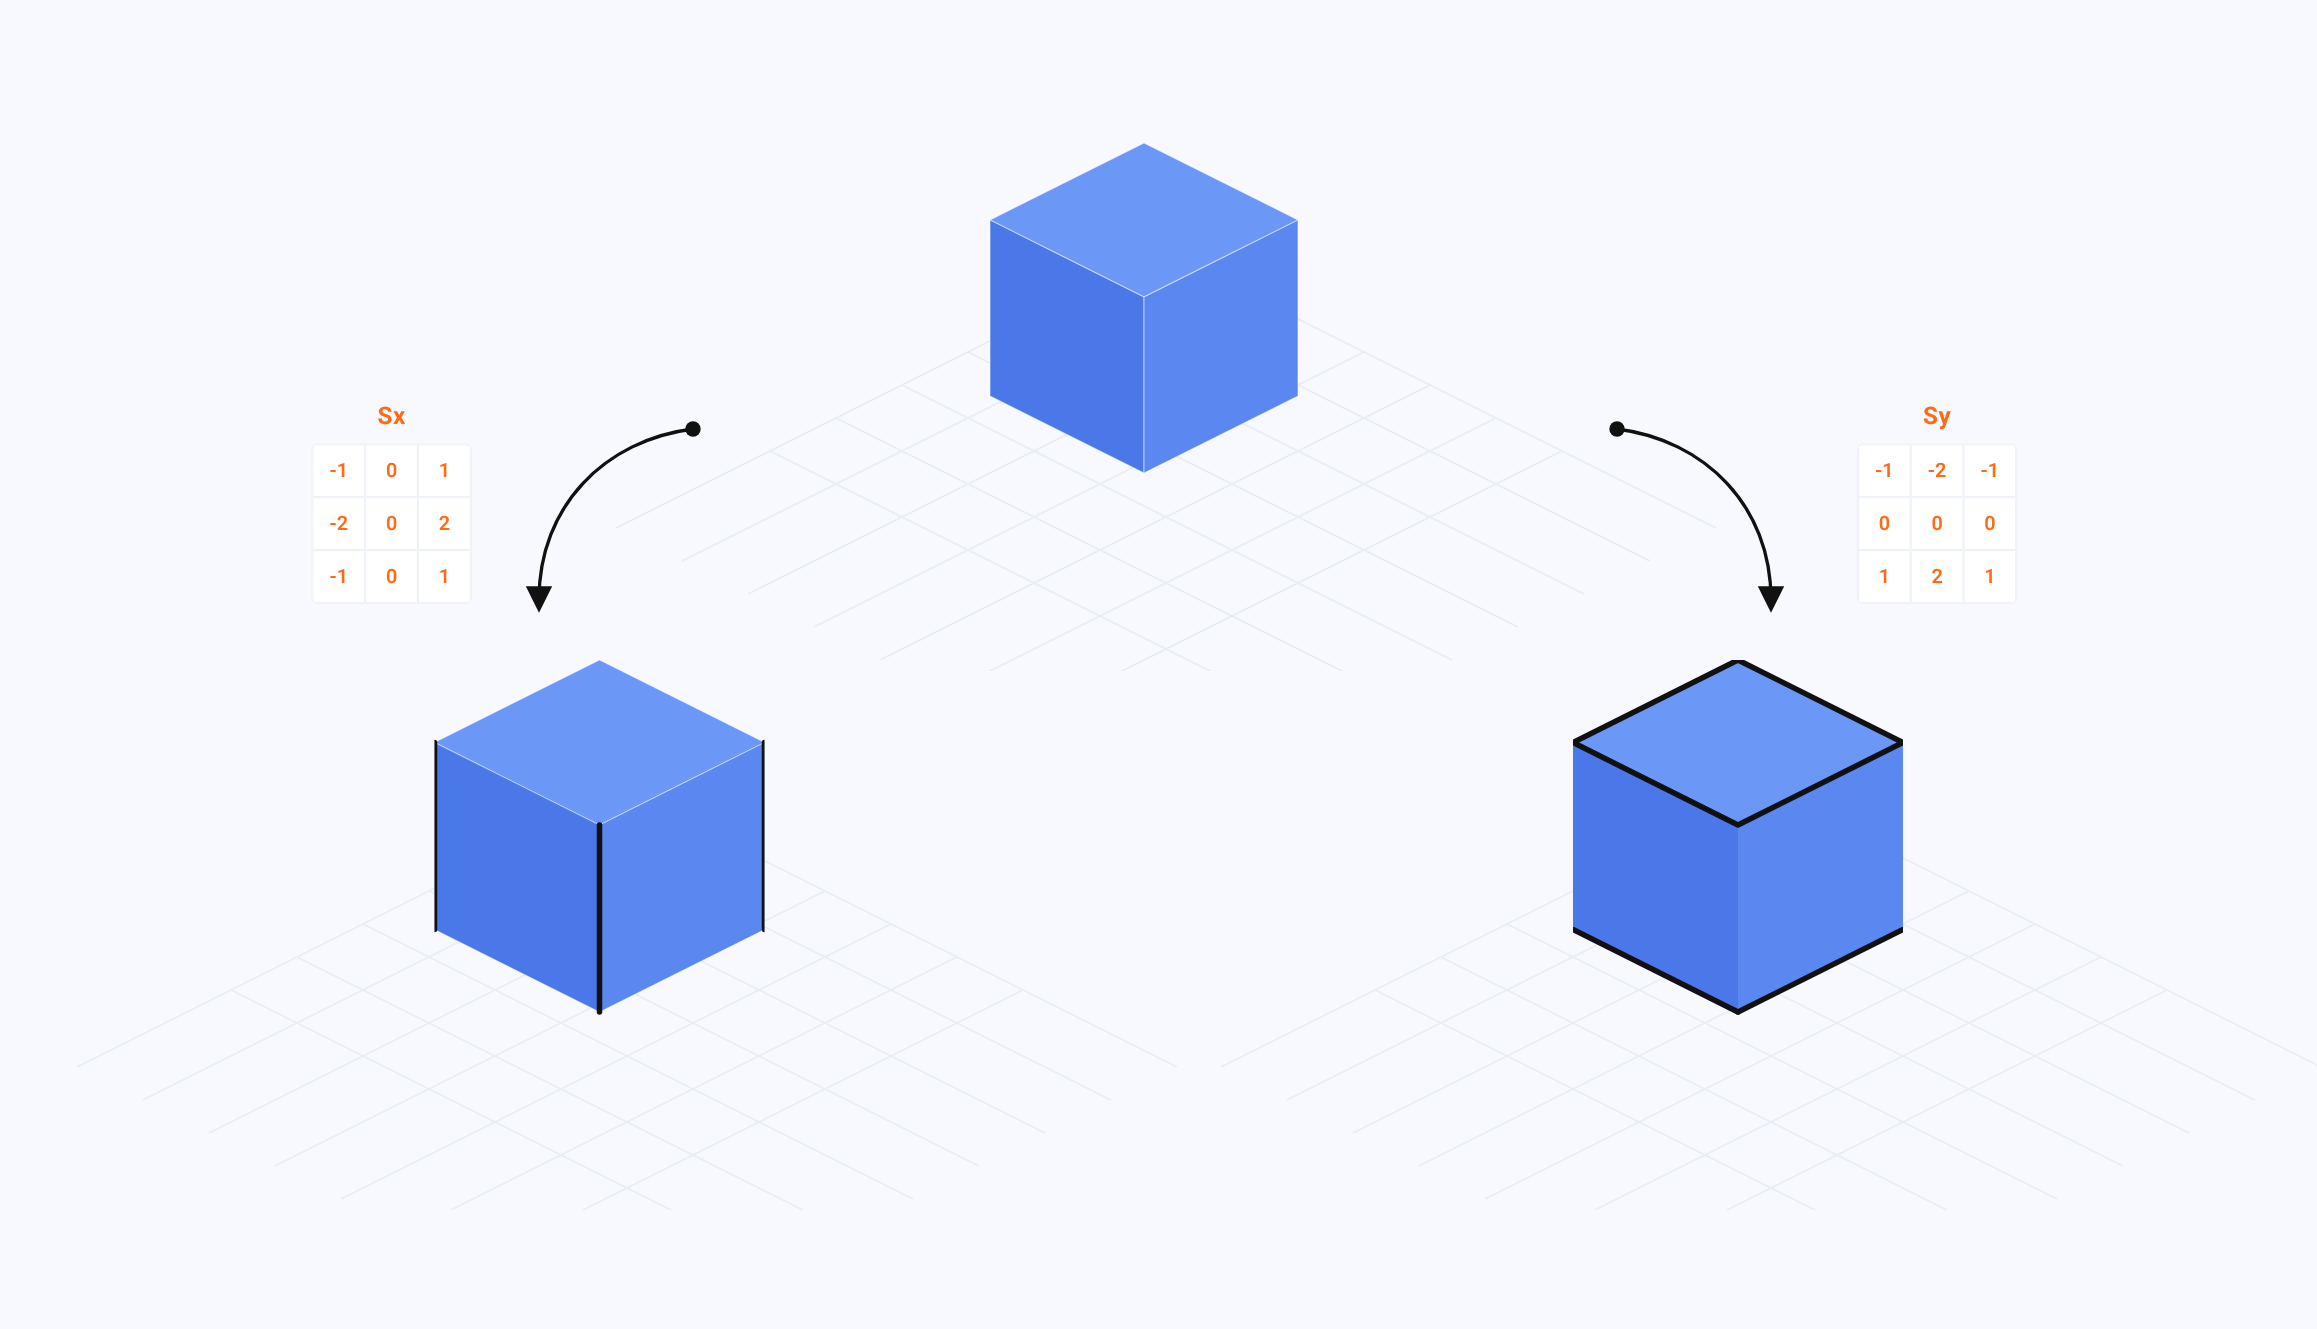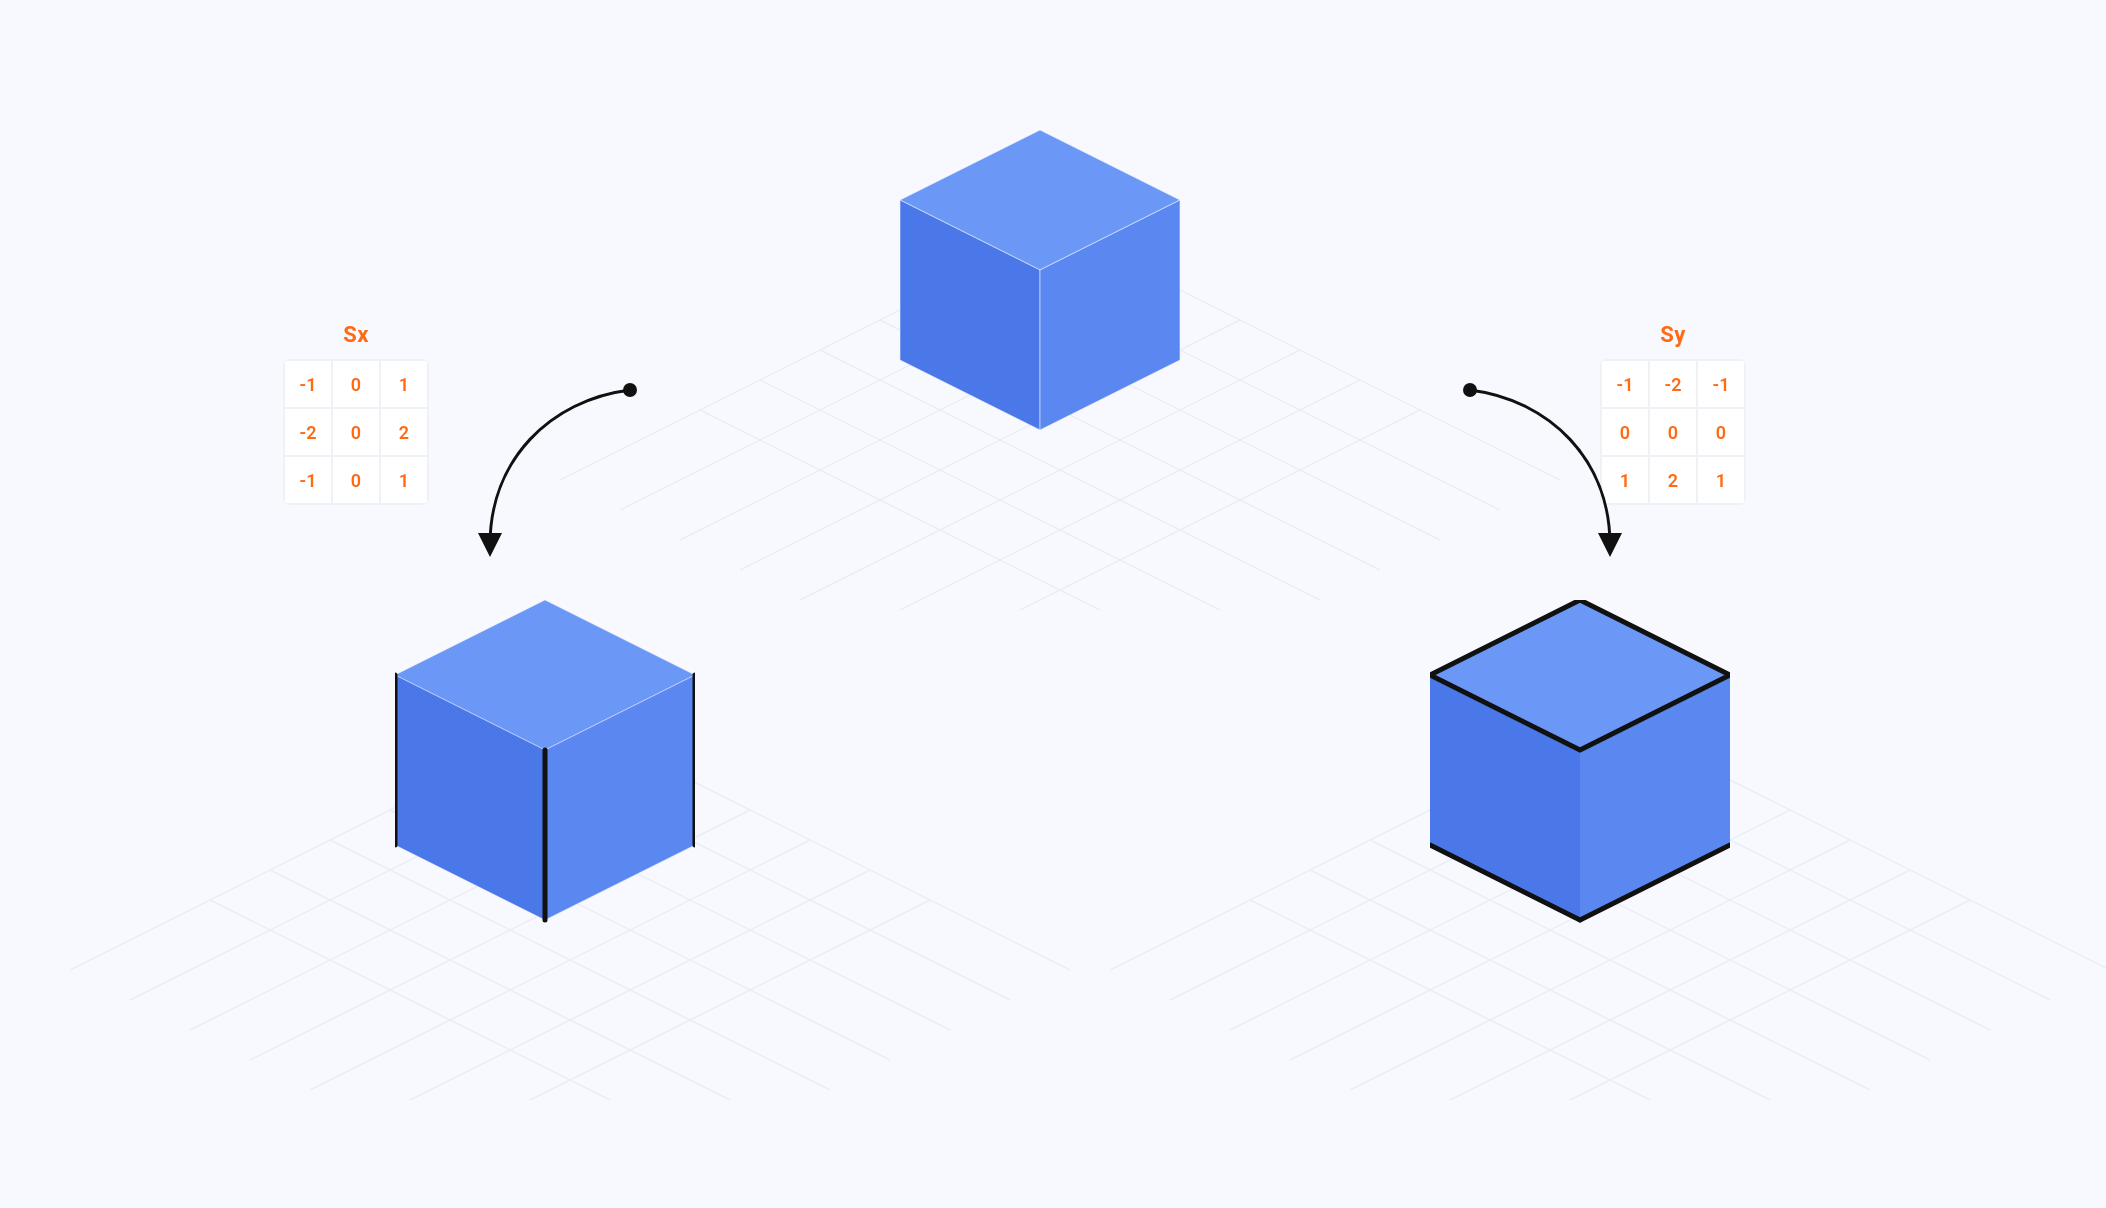--- a/index.html
+++ b/index.html
@@ -22,20 +22,21 @@
   .grid {
     position: absolute;
     pointer-events: none;
   }
   .grid svg { display: block; }
 
   
   .kernel {
     position: absolute;
     text-align: center;
+    margin-top: 44px;
   }
   .kernel-title {
     color: #ff6a13;
     font-weight: 700;
     font-size: 22px;
     margin-bottom: 12px;
     letter-spacing: 0.5px;
   }
   .kernel-grid {
     display: grid;
@@ -180,21 +181,21 @@
       <div class="kernel-cell">1</div>
       <div class="kernel-cell">-2</div>
       <div class="kernel-cell">0</div>
       <div class="kernel-cell">2</div>
       <div class="kernel-cell">-1</div>
       <div class="kernel-cell">0</div>
       <div class="kernel-cell">1</div>
     </div>
   </div>
 
-  <div class="kernel" style="left:1600px; top:322px;">
+  <div class="kernel" style="left:1688px; top:322px;">
     <div class="kernel-title">Sy</div>
     <div class="kernel-grid">
       <div class="kernel-cell">-1</div>
       <div class="kernel-cell">-2</div>
       <div class="kernel-cell">-1</div>
       <div class="kernel-cell">0</div>
       <div class="kernel-cell">0</div>
       <div class="kernel-cell">0</div>
       <div class="kernel-cell">1</div>
       <div class="kernel-cell">2</div>

